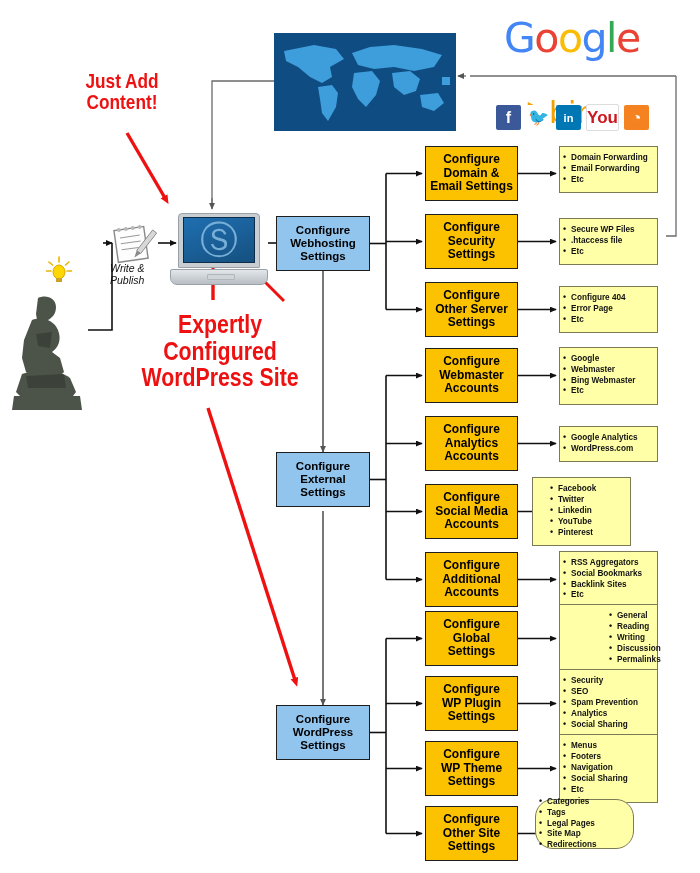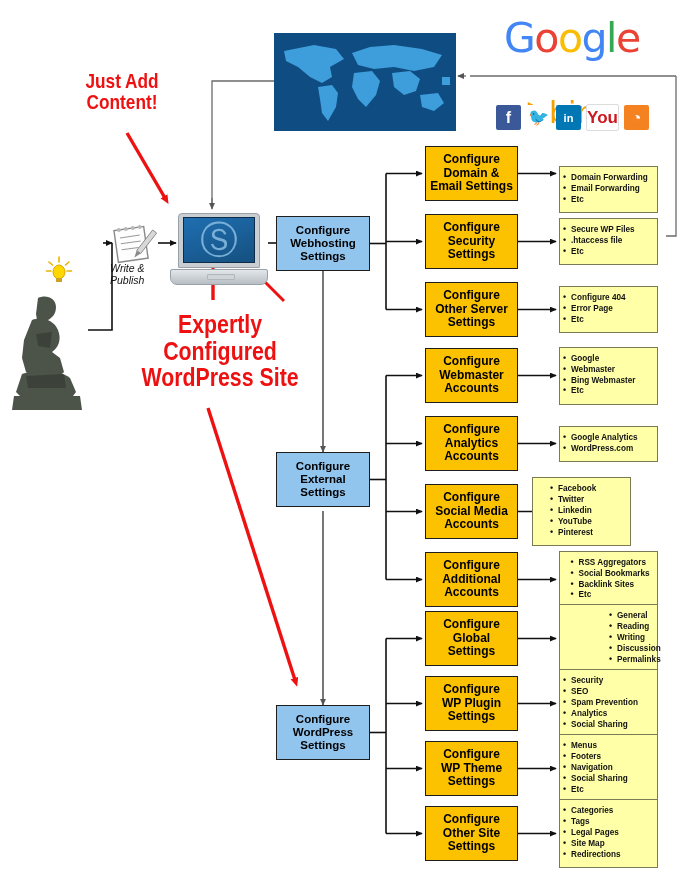--- a/index.html
+++ b/index.html
@@ -233,21 +233,21 @@
 
 <div class="redtext" style="left:52px;top:70px;width:140px;font-size:21px;">Just Add<br>Content!</div>
 
 <div class="redtext" style="left:115px;top:311px;width:210px;font-size:26px;">Expertly<br>Configured<br>WordPress Site</div>
 
 <div class="capt" style="left:110px;top:262px;width:54px;">Write &amp;<br>Publish</div>
 
 <div id="nodes">
     <div class="node blue-box" style="left: 276px; top: 216px; width: 94px; height: 55px;">Configure<br>Webhosting<br>Settings</div>
     <div class="node orange-box" style="left: 425px; top: 146px; width: 93px; height: 55px;">Configure<br>Domain &amp;<br>Email Settings</div>
-    <div class="node yellow-box" style="left: 559px; top: 166px; width: 99px; height: 47px;">
+    <div class="node yellow-box" style="left: 559px; top: 146px; width: 99px; height: 47px;">
       <ul>
         <li>Domain Forwarding</li>
         <li>Email Forwarding</li>
         <li>Etc</li>
       </ul>
     </div>
     <div class="node orange-box" style="left: 425px; top: 214px; width: 93px; height: 55px;">Configure<br>Security<br>Settings</div>
     <div class="node yellow-box" style="left: 559px; top: 218px; width: 99px; height: 47px;">
       <ul>
         <li>Secure WP Files</li>
@@ -284,21 +284,21 @@
     <div class="node yellow-box" style="left: 532px; top: 477px; width: 99px; height: 69px; padding-left: 14px;">
       <ul>
         <li>Facebook</li>
         <li>Twitter</li>
         <li>Linkedin</li>
         <li>YouTube</li>
         <li>Pinterest</li>
       </ul>
     </div>
     <div class="node orange-box" style="left: 425px; top: 552px; width: 93px; height: 55px;">Configure<br>Additional<br>Accounts</div>
-    <div class="node yellow-box" style="left: 559px; top: 550.5px; width: 99px; height: 58px; justify-content: center;">
+    <div class="node yellow-box" style="left: 559px; top: 550.5px; width: 99px; height: 58px;">
       <ul>
         <li>RSS Aggregators</li>
         <li>Social Bookmarks</li>
         <li>Backlink Sites</li>
         <li>Etc</li>
       </ul>
     </div>
     <div class="node blue-box" style="left: 276px; top: 705px; width: 94px; height: 55px;">Configure<br>WordPress<br>Settings</div>
     <div class="node orange-box" style="left: 425px; top: 611px; width: 93px; height: 55px;">Configure<br>Global<br>Settings</div>
     <div class="node yellow-box" style="left: 559px; top: 604px; width: 99px; height: 69px; padding-left: 46px;">
@@ -324,21 +324,21 @@
     <div class="node yellow-box" style="left: 559px; top: 734px; width: 99px; height: 69px;">
       <ul>
         <li>Menus</li>
         <li>Footers</li>
         <li>Navigation</li>
         <li>Social Sharing</li>
         <li>Etc</li>
       </ul>
     </div>
     <div class="node orange-box" style="left: 425px; top: 806px; width: 93px; height: 55px;">Configure<br>Other Site<br>Settings</div>
-    <div class="node yellow-box" style="left: 559px; top: 799px; width: 99px; height: 69px;">
+    <div class="node yellow-box" style="left: 535px; top: 799px; width: 99px; height: 50px; border-radius: 18px;">
       <ul>
         <li>Categories</li>
         <li>Tags</li>
         <li>Legal Pages</li>
         <li>Site Map</li>
         <li>Redirections</li>
       </ul>
     </div>
   </div>
 

